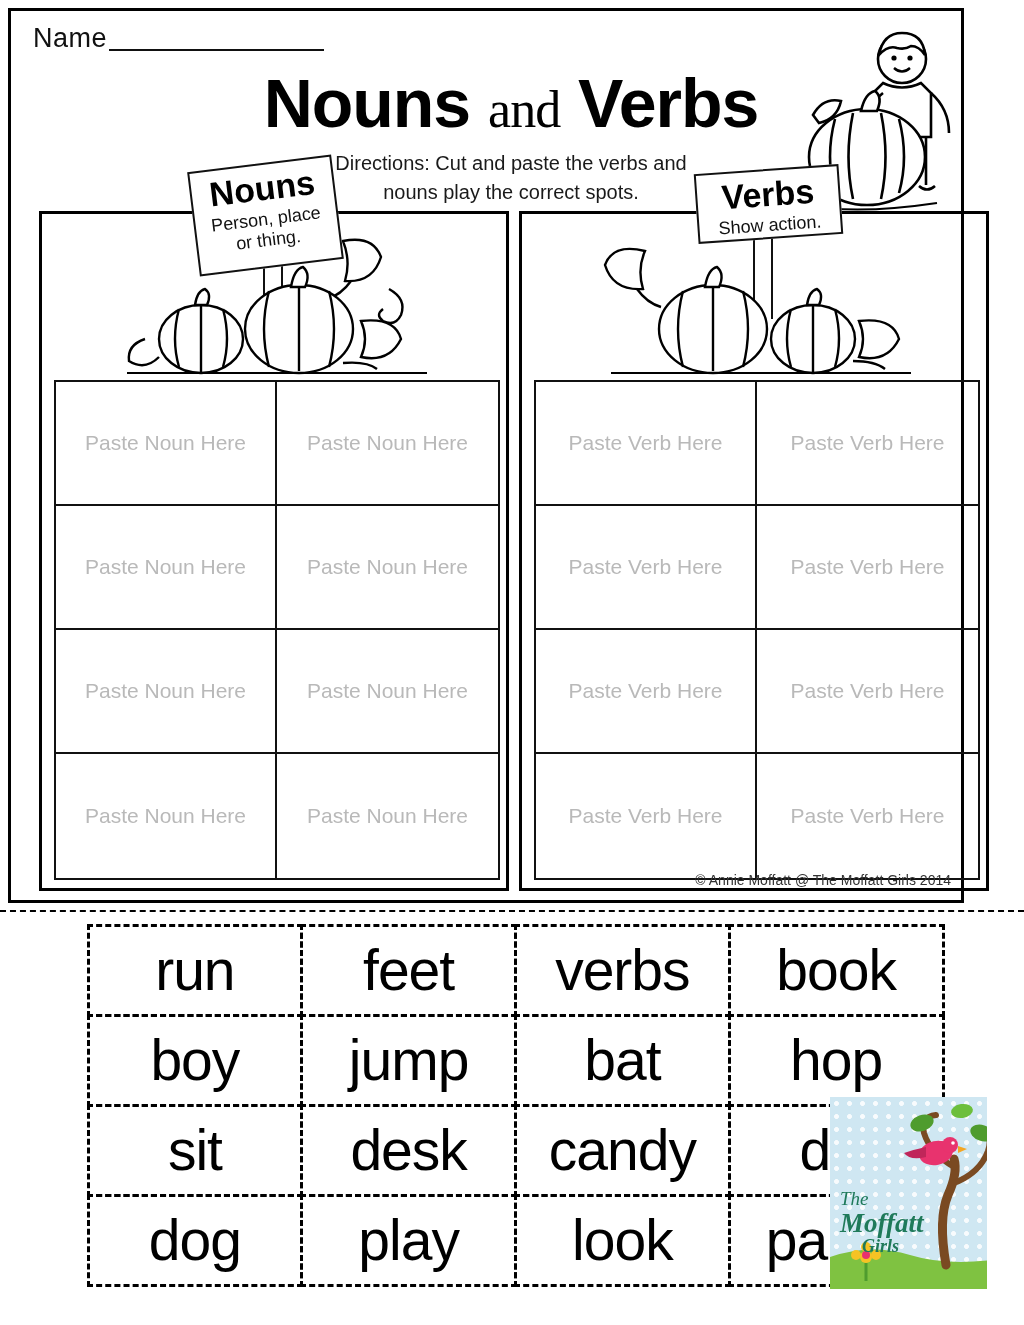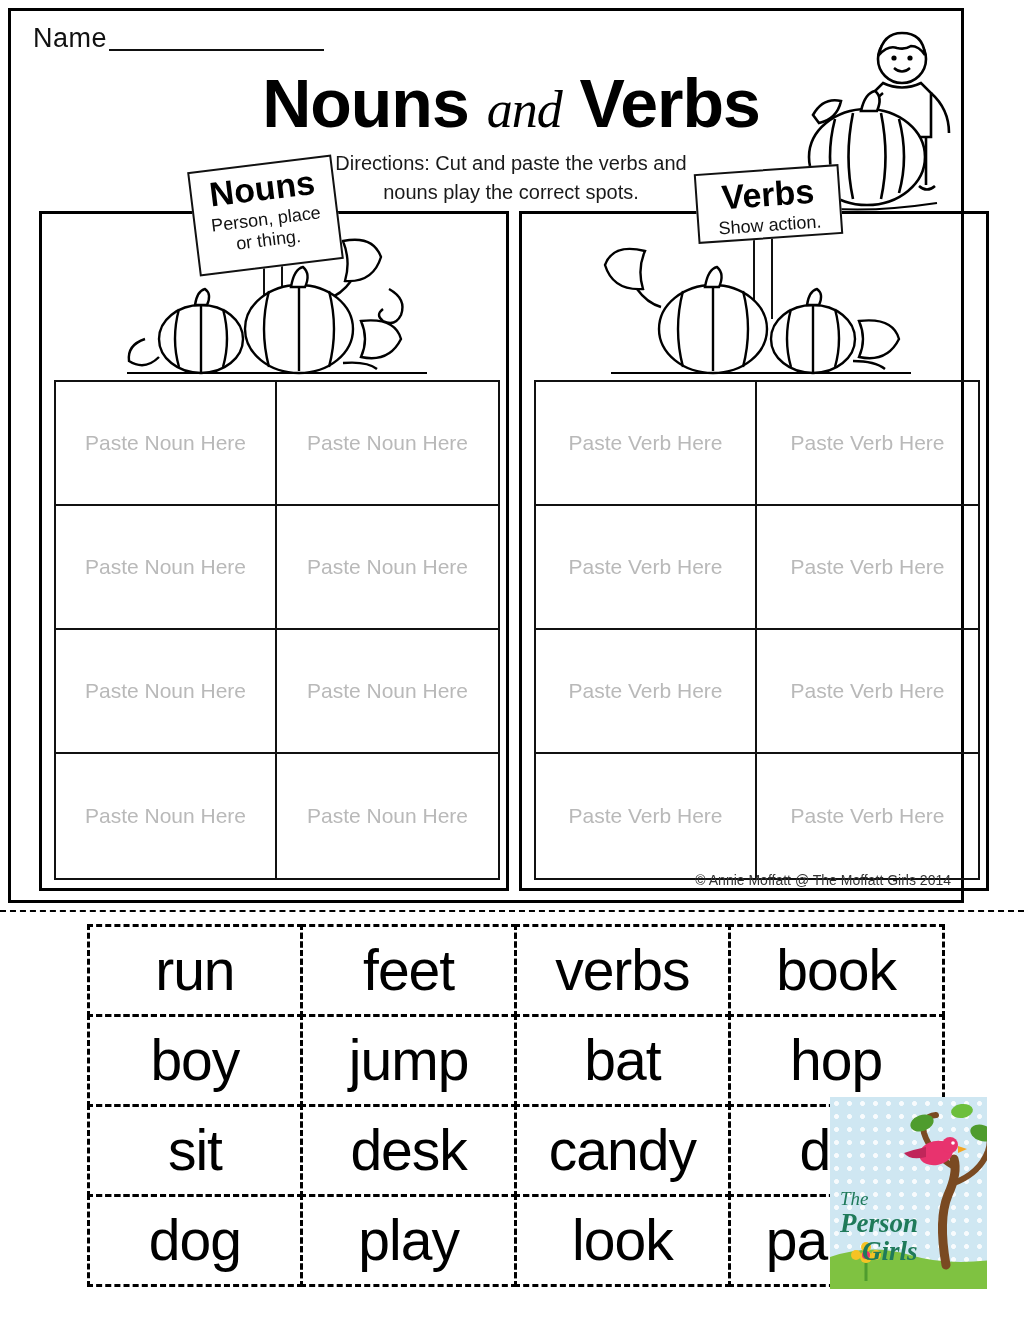--- a/index.html
+++ b/index.html
@@ -58,21 +58,20 @@
     width: 1000px;
     text-align: center;
     font-size: 68px;
     font-weight: bold;
     letter-spacing: -1px;
     color: #000;
     line-height: 1;
   }
   .title .and {
     font-weight: normal;
-    font-style: italic;
     font-size: 52px;
     font-family: "Liberation Serif", serif;
   }
 
   .directions {
     position: absolute;
     left: 300px;
     top: 138px;
     width: 400px;
     text-align: center;
@@ -240,21 +239,21 @@
     left: 10px;
     top: 92px;
     font-family: "Liberation Serif", serif;
     font-style: italic;
     color: #1f7a5a;
     line-height: 1.05;
     z-index: 3;
   }
   .logo .lt1 { font-size: 19px; }
   .logo .lt2 { font-size: 27px; font-weight: bold; }
-  .logo .lt3 { font-size: 27px; font-weight: bold; margin-left: 22px;}
+  .logo .lt3 { font-size: 18px; font-weight: bold; margin-left: 22px;}
 
   
   .sep {
     position: absolute;
     left: 0;
     top: 910px;
     width: 1024px;
     border-top: 2px dashed #000;
   }
 </style>
@@ -453,18 +452,18 @@
 
       <circle cx="36" cy="160" r="6" fill="#f6c324"></circle>
       <path d="M36 166 v18" stroke="#4f9c2e" stroke-width="3" fill="none"></path>
       <circle cx="36" cy="150" r="5" fill="#f6c324"></circle>
       <circle cx="46" cy="158" r="5" fill="#f6c324"></circle>
       <circle cx="26" cy="158" r="5" fill="#f6c324"></circle>
       <circle cx="36" cy="158" r="4" fill="#e8336e"></circle>
     </svg>
     <div class="logo-text">
       <div class="lt1">The</div>
-      <div class="lt2">Person</div>
+      <div class="lt2">Moffatt</div>
       <div class="lt3">Girls</div>
     </div>
   </div>
 
 </div>
 
 </body></html>

